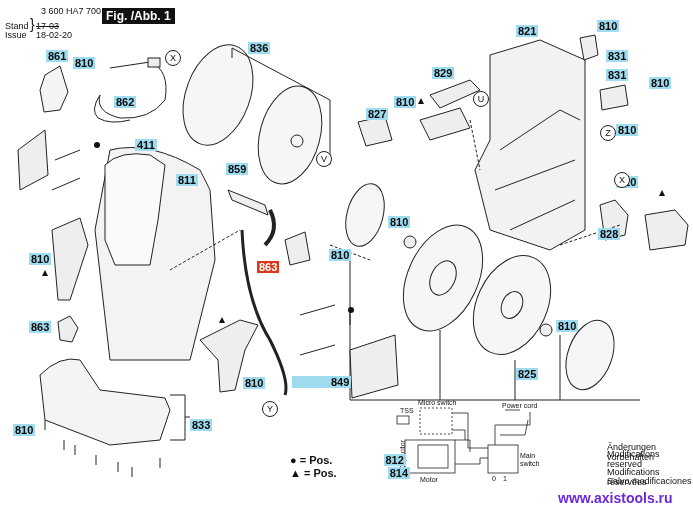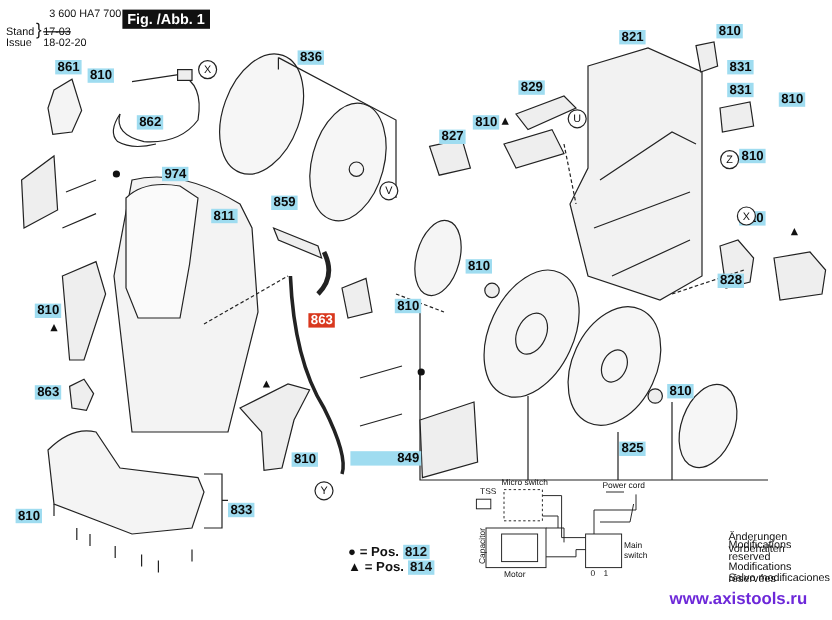--- a/index.html
+++ b/index.html
@@ -5,21 +5,21 @@
   html, body { margin:0; padding:0; background:#fff; }
   body { width:693px; height:517px; position:relative; overflow:hidden; font-family:"Liberation Sans", sans-serif; color:#111; }
   .abs { position:absolute; }
   .hdr { font-size:9px; line-height:10px; }
   .fig { background:#111; color:#fff; font-weight:bold; font-size:12px; padding:1px 4px; }
   .lbl { position:absolute; background:#9fdcf0; color:#0a0a0a; font-weight:bold; font-size:11px; line-height:12px; padding:0 2px; white-space:nowrap;text-align:right; }
   .lbl.red { background:#d9381e; color:#fff; }
   .circ { position:absolute; width:14px; height:14px; border:1px solid #222; border-radius:50%; font-size:9px; line-height:14px; text-align:center; background:#fff; }
   .note { font-size:9px; line-height:10px; }
   .pos { font-weight:bold; font-size:11px; line-height:13px; }
-  .pos .hl { background:#9fdcf0; padding:0 2px; }
+  .pos .hl { background:#9fdcf0; padding:0 2px;margin-left:48px; }
   .url { color:#6d28d9; font-weight:bold; font-size:14px; }
   svg { position:absolute; left:0; top:0; }
 </style>
 </head>
 <body>
 
 <div class="abs hdr" style="left:5px;top:6px;margin-left:36px;">3 600 HA7 700</div>
 <div class="abs hdr" style="left:5px;top:21px;">Stand</div>
 <div class="abs hdr" style="left:5px;top:30px;">Issue</div>
 <div class="abs hdr" style="left:30px;top:19px;font-size:14px;">}</div>
@@ -131,21 +131,21 @@
 <div class="lbl" style="left:248px;top:42px;">836</div>
 <div class="lbl" style="left:432px;top:67px;">829</div>
 <div class="lbl" style="left:516px;top:25px;">821</div>
 <div class="lbl" style="left:597px;top:20px;">810</div>
 <div class="lbl" style="left:606px;top:50px;">831</div>
 <div class="lbl" style="left:606px;top:69px;">831</div>
 <div class="lbl" style="left:649px;top:77px;">810</div>
 <div class="lbl" style="left:616px;top:124px;">810</div>
 <div class="lbl" style="left:366px;top:108px;">827</div>
 <div class="lbl" style="left:394px;top:96px;">810</div>
-<div class="lbl" style="left:135px;top:139px;">974</div>
+<div class="lbl" style="left:135px;top:139px;">411</div>
 <div class="lbl" style="left:176px;top:174px;">811</div>
 <div class="lbl" style="left:226px;top:163px;">859</div>
 <div class="lbl" style="left:388px;top:216px;">810</div>
 <div class="lbl" style="left:329px;top:249px;">810</div>
 <div class="lbl" style="left:616px;top:176px;">810</div>
 <div class="lbl" style="left:598px;top:228px;">828</div>
 <div class="lbl red" style="left:257px;top:261px;">863</div>
 <div class="lbl" style="left:29px;top:253px;">810</div>
 <div class="lbl" style="left:29px;top:321px;">863</div>
 <div class="lbl" style="left:556px;top:320px;">810</div>

